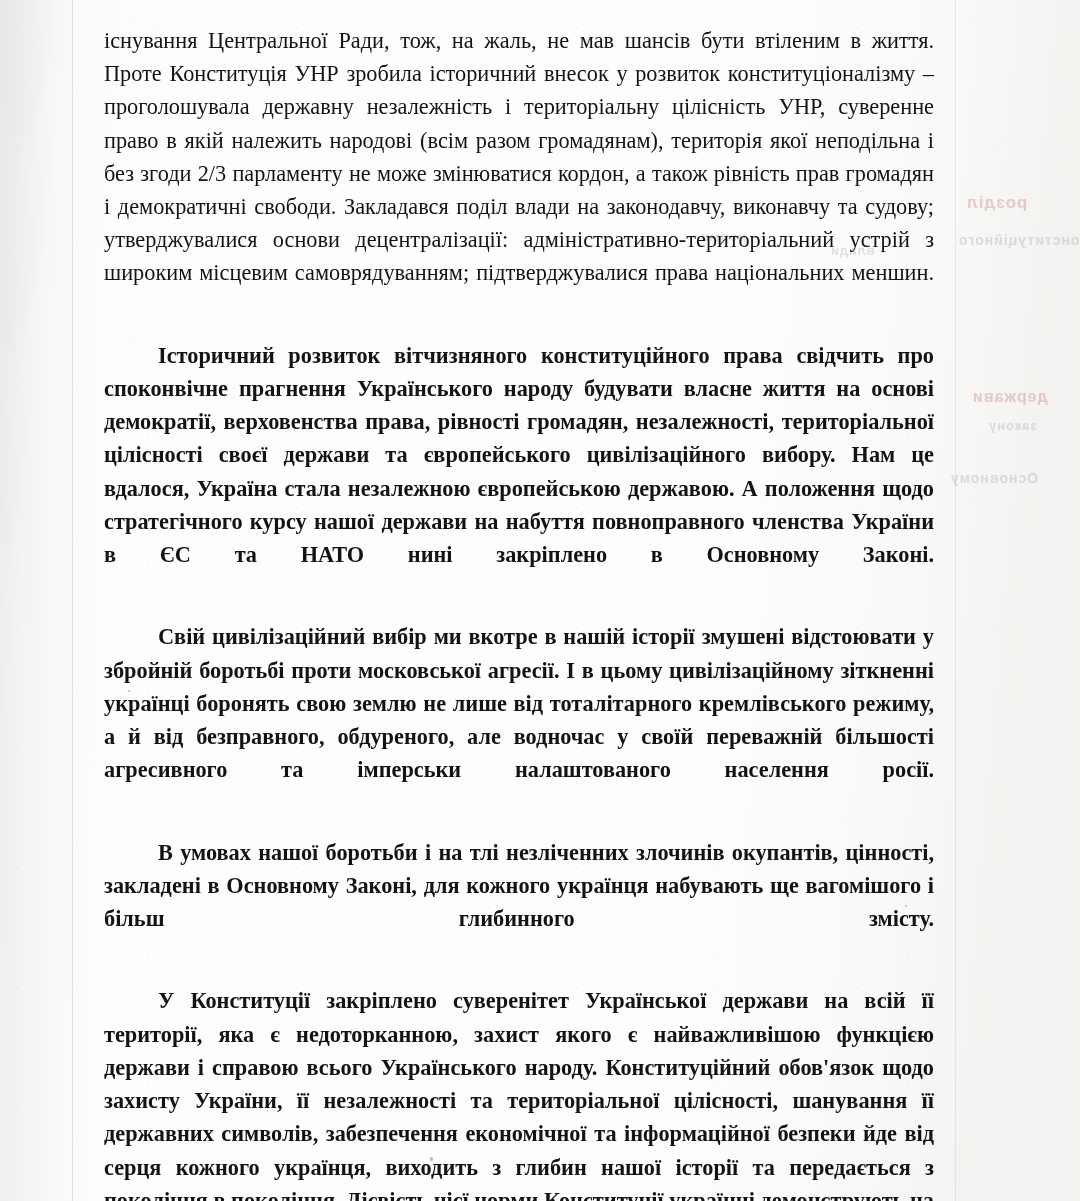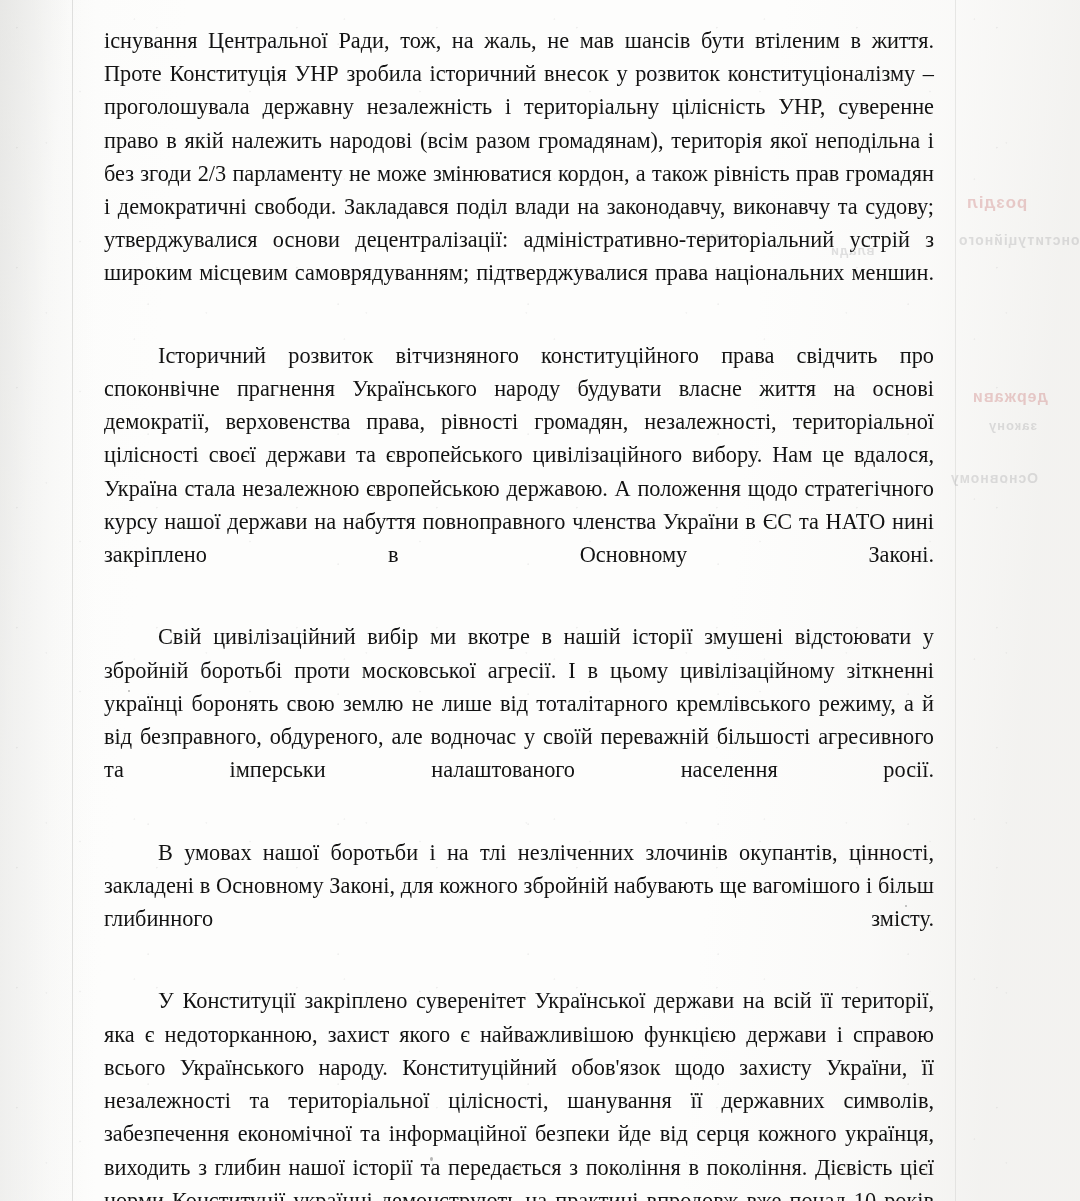--- a/index.html
+++ b/index.html
@@ -77,20 +77,21 @@
     text-align: justify;
     text-justify: inter-word;
     -webkit-font-smoothing: none;
   }
   .para {
     margin: 16px;
     text-indent: 0;
   }
   .para.indent {
     text-indent: 54px;
+    font-weight: bold;
   }
   .para + .para {
     margin-top: 0;
   }
 
   
   .para::after {
     content: "";
     display: inline-block;
     width: 100%;
@@ -134,21 +135,21 @@
       <div class="ghost grey" style="left: 950px; top: 470px; font-size: 14px;">Основному</div>
       <div class="ghost grey" style="left: 988px; top: 418px; font-size: 13px;">закону</div>
       <div class="ghost grey" style="left: 700px; top: 229px; font-size: 13px;">норми</div>
       <div class="ghost grey" style="left: 830px; top: 243px; font-size: 13px;">влади</div>
     </div>
 
   <div class="text-body">
     <p class="para">існування Центральної Ради, тож, на жаль, не мав шансів бути втіленим в життя. Проте Конституція УНР зробила історичний внесок у розвиток конституціоналізму – проголошувала державну незалежність і територіальну цілісність УНР, суверенне право в якій належить народові (всім разом громадянам), територія якої неподільна і без згоди 2/3 парламенту не може змінюватися кордон, а також рівність прав громадян і демократичні свободи. Закладався поділ влади на законодавчу, виконавчу та судову; утверджувалися основи децентралізації: адміністративно-територіальний устрій з широким місцевим самоврядуванням; підтверджувалися права національних меншин.</p>
     <p class="para indent">Історичний розвиток вітчизняного конституційного права свідчить про споконвічне прагнення Українського народу будувати власне життя на основі демократії, верховенства права, рівності громадян, незалежності, територіальної цілісності своєї держави та європейського цивілізаційного вибору. Нам це вдалося, Україна стала незалежною європейською державою. А положення щодо стратегічного курсу нашої держави на набуття повноправного членства України в ЄС та НАТО нині закріплено в Основному Законі.</p>
     <p class="para indent">Свій цивілізаційний вибір ми вкотре в нашій історії змушені відстоювати у збройній боротьбі проти московської агресії. І в цьому цивілізаційному зіткненні українці боронять свою землю не лише від тоталітарного кремлівського режиму, а й від безправного, обдуреного, але водночас у своїй переважній більшості агресивного та імперськи налаштованого населення росії.</p>
-    <p class="para indent">В умовах нашої боротьби і на тлі незліченних злочинів окупантів, цінності, закладені в Основному Законі, для кожного збройній набувають ще вагомішого і більш глибинного змісту.</p>
+    <p class="para indent">В умовах нашої боротьби і на тлі незліченних злочинів окупантів, цінності, закладені в Основному Законі, для кожного українця набувають ще вагомішого і більш глибинного змісту.</p>
     <p class="para indent">У Конституції закріплено суверенітет Української держави на всій її території, яка є недоторканною, захист якого є найважливішою функцією держави і справою всього Українського народу. Конституційний обов'язок щодо захисту України, її незалежності та територіальної цілісності, шанування її державних символів, забезпечення економічної та інформаційної безпеки йде від серця кожного українця, виходить з глибин нашої історії та передається з покоління в покоління. Дієвість цієї норми Конституції українці демонструють на практиці впродовж вже понад 10 років війни, яку російська федерація розв'язала і веде проти України.</p>
 
   </div>
 
   <div class="speckle"></div>
 
   <div class="fleck" style="left:430px; top:1157px; width:3px; height:4px;"></div>
   <div class="fleck" style="left:128px; top:690px; width:2px; height:2px;"></div>
   <div class="fleck" style="left:905px; top:905px; width:2px; height:2px;"></div>
 

